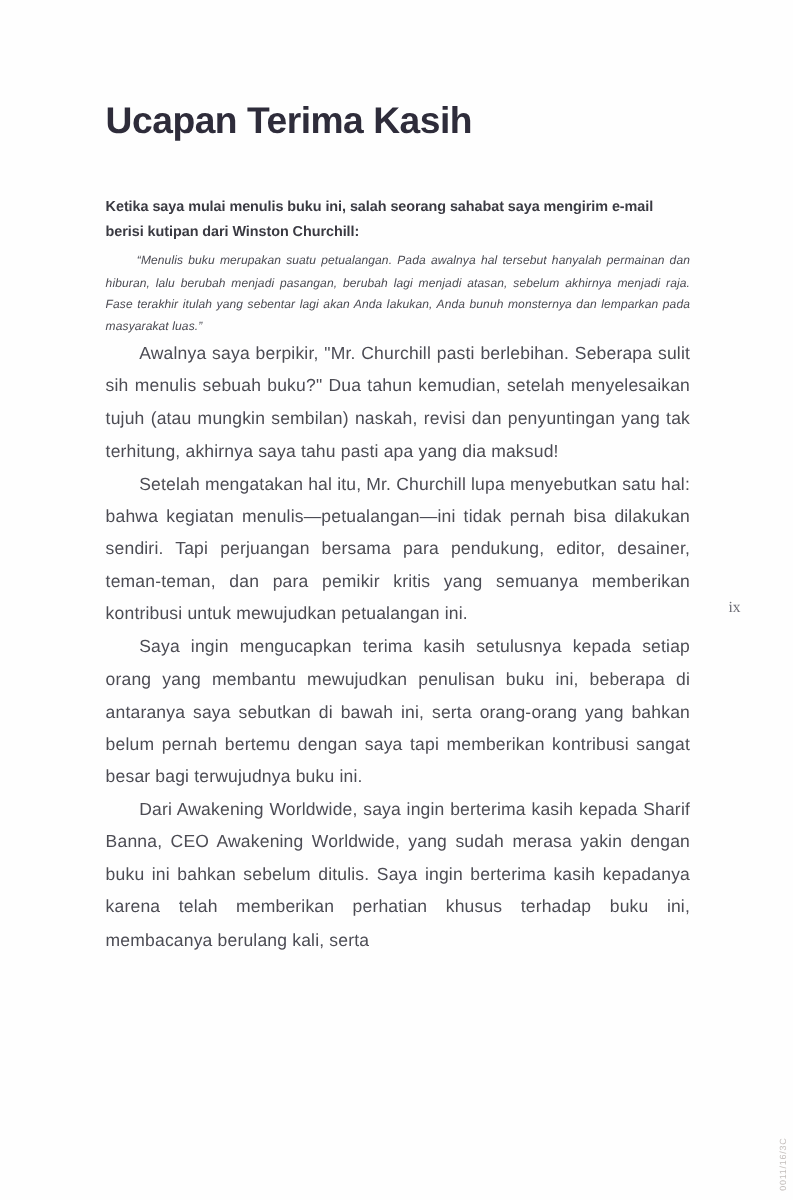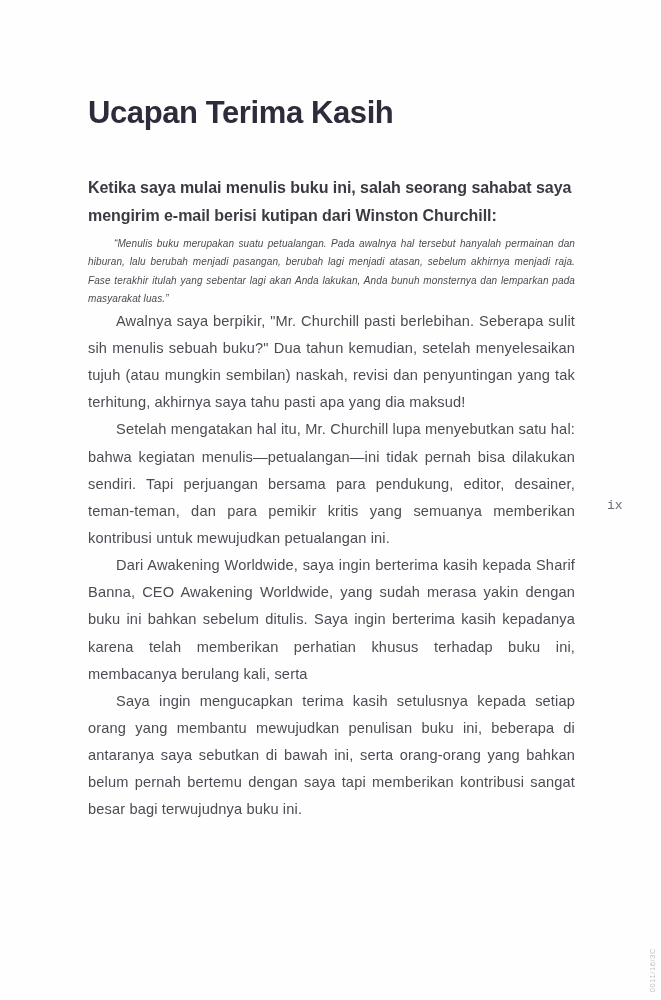--- a/index.html
+++ b/index.html
@@ -28,26 +28,26 @@
     left: 88px;
     top: 84px;
     width: 487px;
   }
 
   .chapter-title {
     font-size: 31px;
     font-weight: bold;
     color: #2e2c3a;
     letter-spacing: -0.4px;
-    margin: 12px 0 44px 0;
+    margin: 0 0 44px 0;
     line-height: 1.1;
   }
 
   .lead {
-    font-size: 16px;
+    font-size: 12px;
     font-weight: bold;
     color: #3a3a42;
     line-height: 1.72;
     margin: 0;
     text-align: left;
     letter-spacing: -0.05px;
   }
 
   .quote {
     font-size: 10px;
@@ -69,21 +69,21 @@
     text-indent: 28px;
     letter-spacing: 0.15px;
   }
 
   .folio {
     position: absolute;
     left: 607px;
     top: 498px;
     font-size: 13px;
     color: #6e6e76;
-    font-family: Liberation Mono, monospace;
+    font-family: Liberation Serif, serif;
   }
 
   .watermark {
     position: absolute;
     right: 4px;
     bottom: 8px;
     font-size: 7.5px;
     color: #b9b3b0;
     letter-spacing: 0.6px;
     font-family: "Liberation Sans", sans-serif;
@@ -104,23 +104,23 @@
     <h1 class="chapter-title">Ucapan Terima Kasih</h1>
 
     <p class="lead">Ketika saya mulai menulis buku ini, salah seorang sahabat saya mengirim e-mail berisi kutipan dari Winston Churchill:</p>
 
     <p class="quote">“Menulis buku merupakan suatu petualangan. Pada awalnya hal tersebut hanyalah permainan dan hiburan, lalu berubah menjadi pasangan, berubah lagi menjadi atasan, sebelum akhirnya menjadi raja. Fase terakhir itulah yang sebentar lagi akan Anda lakukan, Anda bunuh monsternya dan lemparkan pada masyarakat luas.”</p>
 
     <p class="body-par">Awalnya saya berpikir, "Mr. Churchill pasti berlebihan. Seberapa sulit sih menulis sebuah buku?" Dua tahun kemudian, setelah menyelesaikan tujuh (atau mungkin sembilan) naskah, revisi dan penyuntingan yang tak terhitung, akhirnya saya tahu pasti apa yang dia maksud!</p>
 
     <p class="body-par">Setelah mengatakan hal itu, Mr. Churchill lupa menyebutkan satu hal: bahwa kegiatan menulis—petualangan—ini tidak pernah bisa dilakukan sendiri. Tapi perjuangan bersama para pendukung, editor, desainer, teman-teman, dan para pemikir kritis yang semuanya memberikan kontribusi untuk mewujudkan petualangan ini.</p>
 
+    <p class="body-par">Saya ingin mengucapkan terima kasih setulusnya kepada setiap orang yang membantu mewujudkan penulisan buku ini, beberapa di antaranya saya sebutkan di bawah ini, serta orang-orang yang bahkan belum pernah bertemu dengan saya tapi memberikan kontribusi sangat besar bagi terwujudnya buku ini.</p>
+
     <p class="body-par">Dari Awakening Worldwide, saya ingin berterima kasih kepada Sharif Banna, CEO Awakening Worldwide, yang sudah merasa yakin dengan buku ini bahkan sebelum ditulis. Saya ingin berterima kasih kepadanya karena telah memberikan perhatian khusus terhadap buku ini, membacanya berulang kali, serta</p>
-
-    <p class="body-par">Saya ingin mengucapkan terima kasih setulusnya kepada setiap orang yang membantu mewujudkan penulisan buku ini, beberapa di antaranya saya sebutkan di bawah ini, serta orang-orang yang bahkan belum pernah bertemu dengan saya tapi memberikan kontribusi sangat besar bagi terwujudnya buku ini.</p>
 
   </div>
 
   <div class="folio">ix</div>
 
   <div class="watermark">0011/16/3C</div>
 
 </div>
 
 </body></html>

